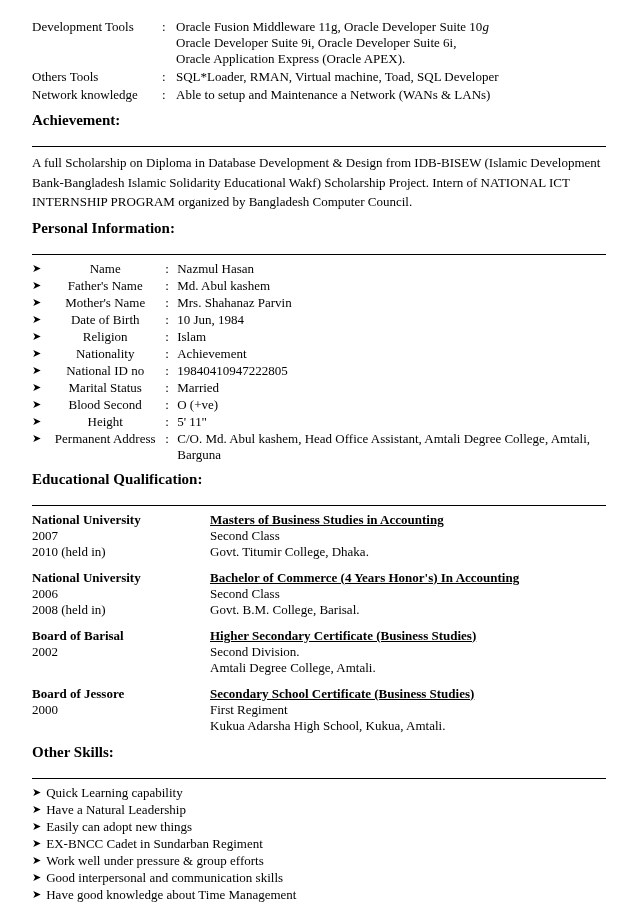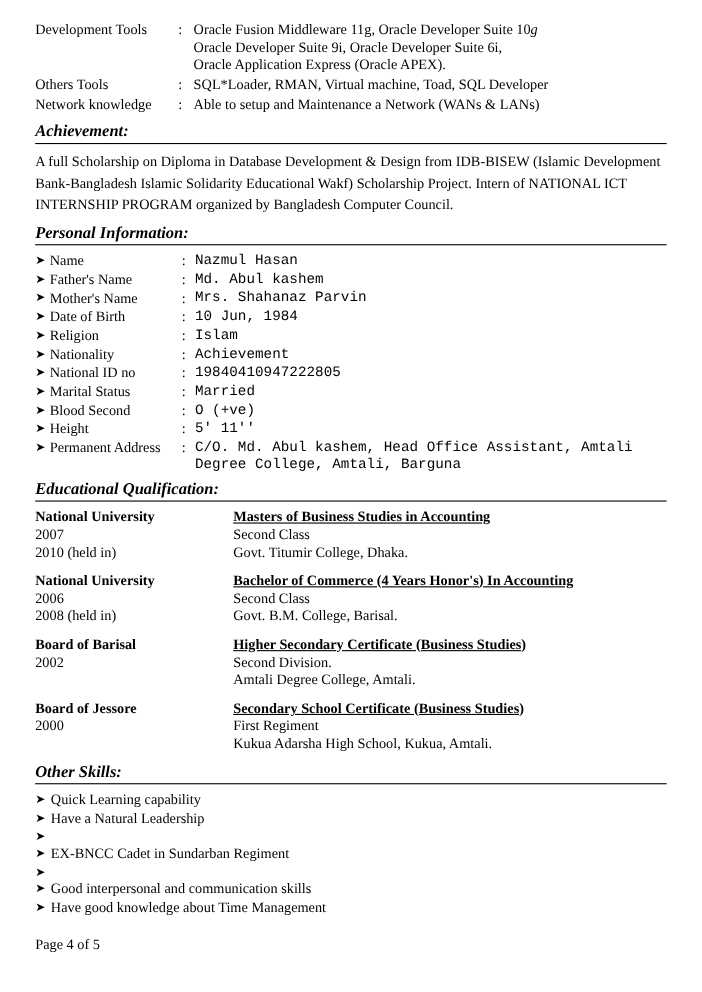--- a/index.html
+++ b/index.html
@@ -23,62 +23,61 @@
     }
     .label-col {
       width: 130px;
       font-weight: normal;
       white-space: nowrap;
     }
     .colon-col {
       width: 14px;
     }
     .section-heading {
-      font-style: italic;
       font-size: 15px;
       font-weight: bold;
       border-bottom: 1.5px solid #000;
       margin: 8px 0 6px 0;
-      padding-bottom: 1px;
+      padding-bottom: 17px;
       display: block;
     }
     .pi-row {
       display: flex;
       align-items: flex-start;
       margin: 1px 0;
     }
     .pi-arrow {
       margin-right: 4px;
       font-size: 11px;
       padding-top: 1px;
     }
     .pi-label {
       width: 120px;
       flex-shrink: 0;
+      text-align: center;
     }
     .pi-colon {
       width: 12px;
       flex-shrink: 0;
     }
     .pi-value {
       flex: 1;
-      font-family: Liberation Mono, monospace;
     }
     .edu-section {
       display: flex;
       margin-bottom: 10px;
       align-items: flex-start;
+      gap: 23px;
     }
     .edu-left {
       width: 155px;
       flex-shrink: 0;
     }
     .edu-right {
       flex: 1;
-      margin-left: 25px;
     }
     .skills-list {
       list-style: none;
       margin: 0;
       padding: 0;
     }
     .skills-list li {
       display: flex;
       align-items: flex-start;
       margin: 1px 0;
@@ -242,27 +241,29 @@
 <li>
       <span class="arrow">➤</span>
       <span>Quick Learning capability</span>
     </li>
     <li>
       <span class="arrow">➤</span>
       <span>Have a Natural Leadership</span>
     </li>
     <li>
       <span class="arrow">➤</span>
+      <span>Easily can adopt new things</span>
     </li>
     <li>
       <span class="arrow">➤</span>
       <span>EX-BNCC Cadet in Sundarban Regiment</span>
     </li>
     <li>
       <span class="arrow">➤</span>
+      <span>Work well under pressure &amp; group efforts</span>
     </li>
     <li>
       <span class="arrow">➤</span>
       <span>Good interpersonal and communication skills</span>
     </li>
     <li>
       <span class="arrow">➤</span>
       <span>Have good knowledge about Time Management</span>
     </li>
   </ul>

